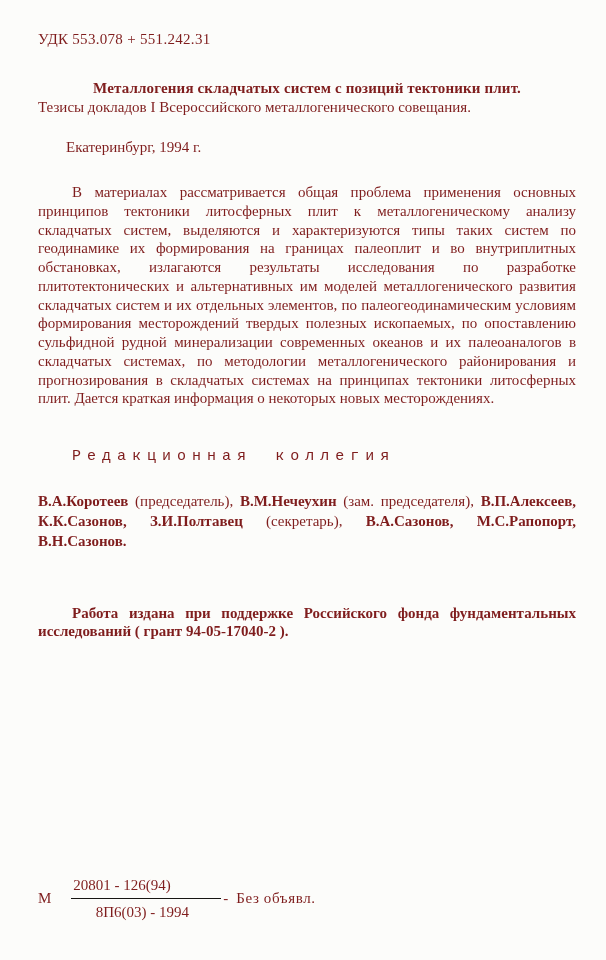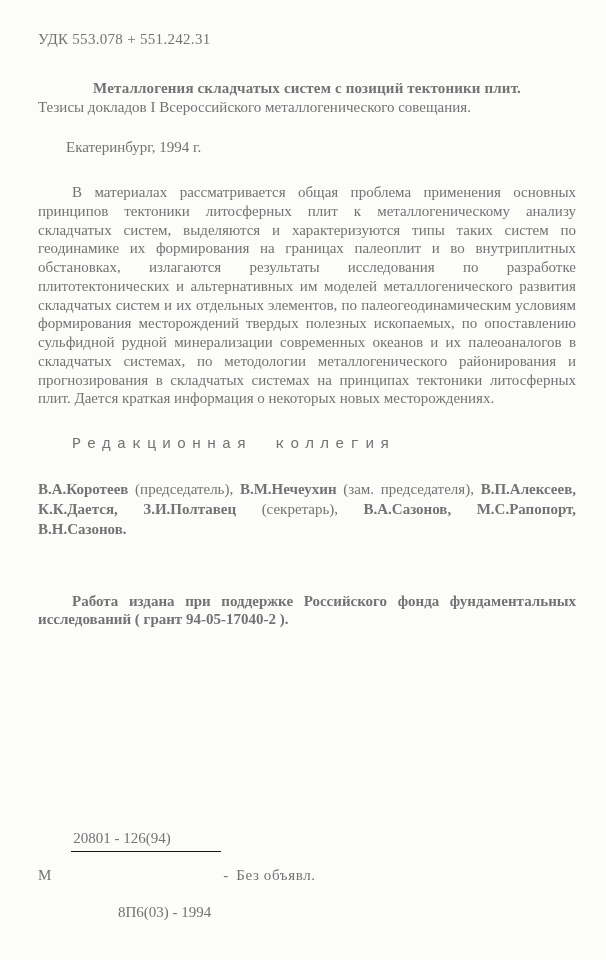--- a/index.html
+++ b/index.html
@@ -5,21 +5,21 @@
   * { margin: 0; padding: 0; box-sizing: border-box; }
   html, body { background: #e9e9e6; }
   body {
     width: 606px;
     font-family: "Liberation Serif", serif;
   }
   .page {
     width: 606px;
     height: 960px;
     background: #fcfcfa;
-    color: #737373;
+    color: #7f1d1d;
     padding: 30px 30px 38px 38px;
     font-size: 15px;
     line-height: 1.25;
     display: flex;
     flex-direction: column;
   }
   .udk {
     font-size: 15px;
     margin-bottom: 30px;
     letter-spacing: 0.02em;
@@ -32,21 +32,21 @@
     letter-spacing: 0.01em;
   }
   .book-subtitle {
     display: block;
     text-align: justify;
   }
   .place-year { margin-top: 16px; margin-bottom: 26px; margin-left: 28px; }
   .abstract {
     text-align: justify;
     text-indent: 34px;
-    margin-bottom: 28px;
+    margin-bottom: 40px;
   }
   .ed-heading {
     padding-left: 34px;
     letter-spacing: 0.40em;
     word-spacing: 0.55em;
     margin-bottom: 24px;
     font-family: Liberation Mono, monospace;
   }
   .editors {
     text-align: justify;
@@ -62,23 +62,22 @@
   .imprint {
     margin-top: auto;
     display: flex;
     align-items: center;
     font-size: 15px;
   }
   .imprint-prefix { margin-right: 20px; }
   .fraction {
     display: inline-flex;
     flex-direction: column;
-    align-items: flex-end;
+    align-items: center;
     text-align: left;
-    gap: 47px;
   }
   .fraction .num {
     display: block;
     border-bottom: 1.6px solid #171512;
     padding: 0 10px 4px 2px;
     min-width: 150px;
   }
   .fraction .den {
     display: block;
     padding: 4px 10px 0 2px;
@@ -103,21 +102,21 @@
   <p class="abstract">В материалах рассматривается общая проблема применения основных принципов тектоники литосферных плит к металлогеническому анализу складчатых систем, выделяются и характеризуются типы таких систем по геодинамике их формирования на границах палеоплит и во внутриплитных обстановках, излагаются результаты исследования по разработке плитотектонических и альтернативных им моделей металлогенического развития складчатых систем и их отдельных элементов, по палеогеодинамическим условиям формирования месторождений твердых полезных ископаемых, по опоставлению сульфидной рудной минерализации современных океанов и их палеоаналогов в складчатых системах, по методологии металлогенического районирования и прогнозирования в складчатых системах на принципах тектоники литосферных плит. Дается краткая информация о некоторых новых месторождениях.</p>
 
   <div class="ed-heading">Редакционная коллегия</div>
 
   <p class="editors">
     <span class="ed-name">В.А.Коротеев</span>
     <span class="ed-role">(председатель),</span>
     <span class="ed-name">В.М.Нечеухин</span>
     <span class="ed-role">(зам. председателя),</span>
     <span class="ed-name">В.П.Алексеев,</span>
-    <span class="ed-name">К.К.Дается,</span>
+    <span class="ed-name">К.К.Сазонов,</span>
     <span class="ed-name">З.И.Полтавец</span>
     <span class="ed-role">(секретарь),</span>
     <span class="ed-name">В.А.Сазонов,</span>
     <span class="ed-name">М.С.Рапопорт,</span>
     <span class="ed-name">В.Н.Сазонов.</span>
   </p>
 
   <p class="funding">Работа издана при поддержке Российского фонда фундаментальных исследований ( грант 94-05-17040-2 ).</p>
 
   <div class="imprint">

